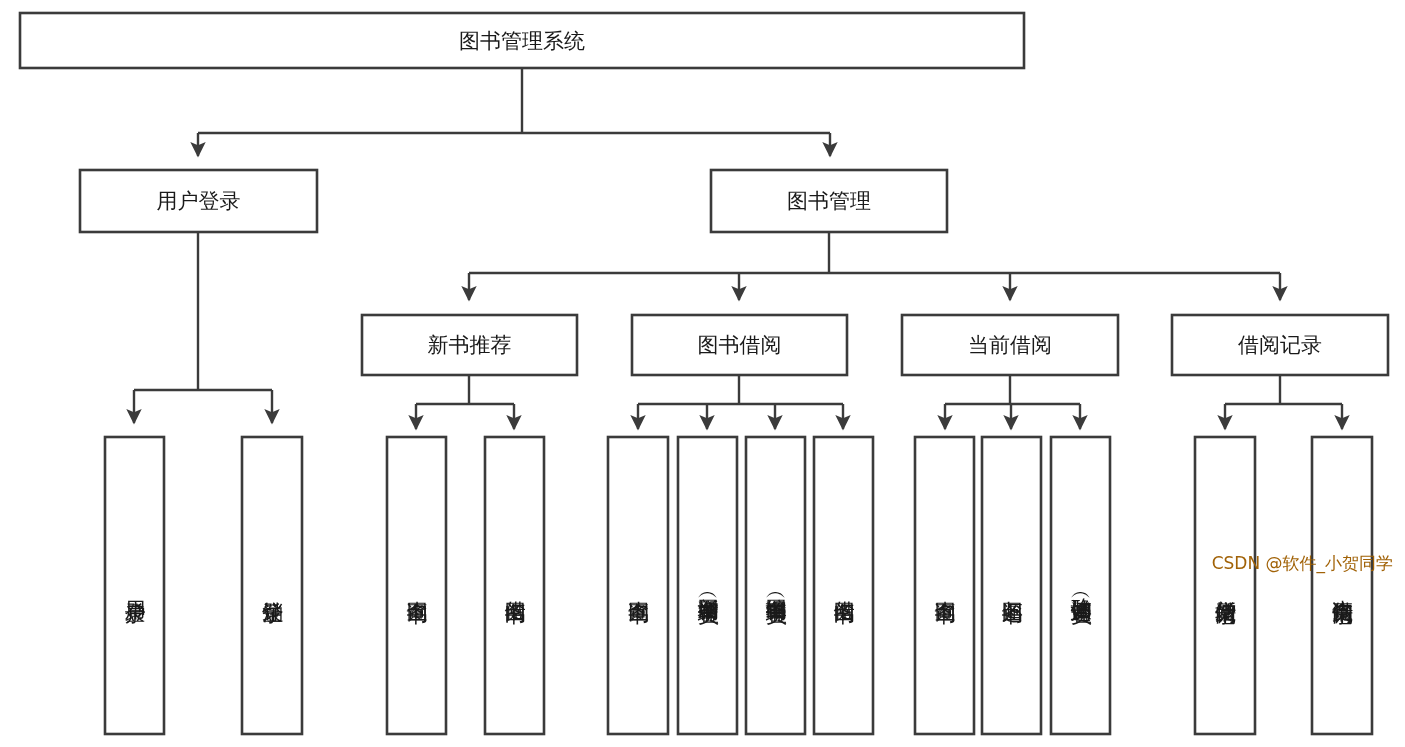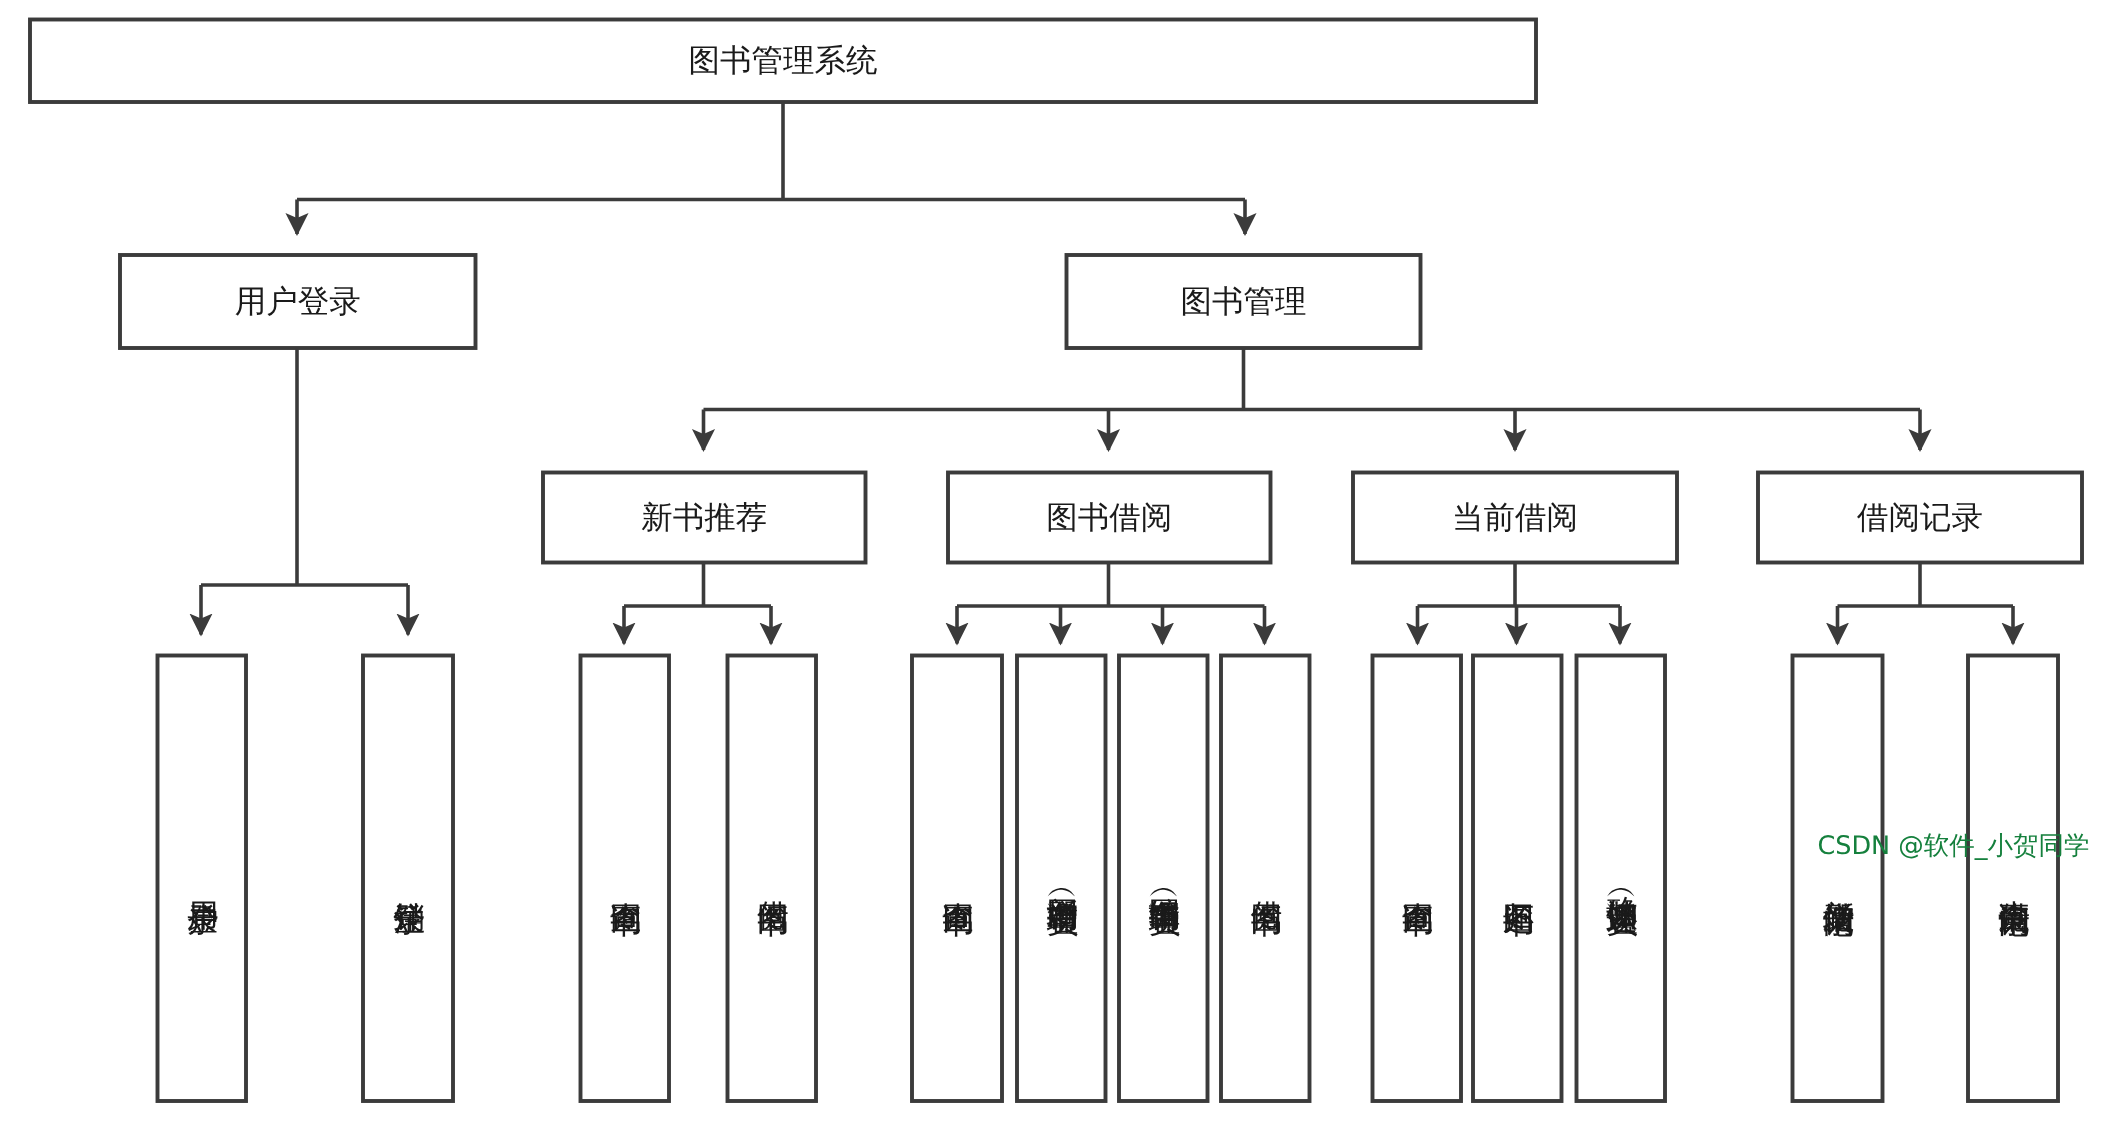--- a/index.html
+++ b/index.html
@@ -64,21 +64,21 @@
     letter-spacing: 1px;
     white-space: nowrap;
     pointer-events: none;
   }
   .watermark {
     position: absolute;
     right: 12px;
     bottom: 6px;
     font-family: "DejaVu Sans", "Liberation Sans", sans-serif;
     font-size: 17px;
-    color: #15803d;
+    color: #a16207;
     white-space: nowrap;
     user-select: none;
   }
 </style>
 </head>
 <body>
 
 <div id="diagram-root">
 
   <svg id="tree-svg" viewBox="0 0 1405 747">

